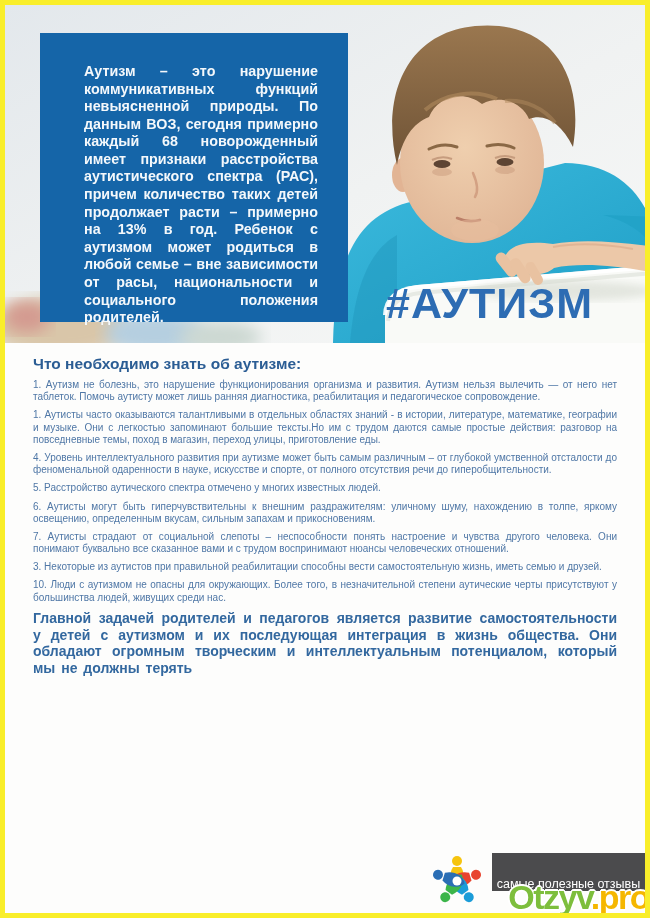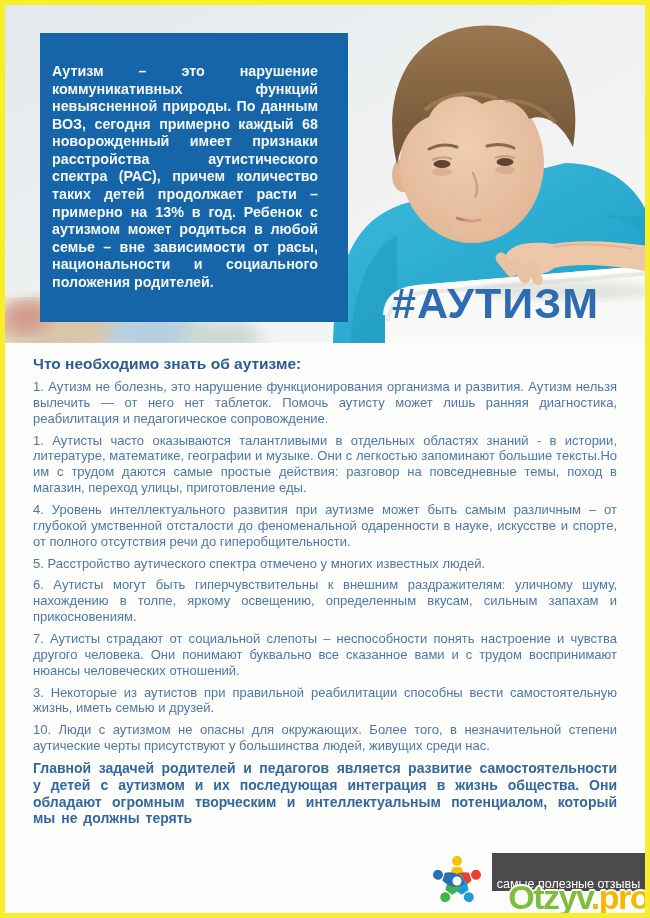--- a/index.html
+++ b/index.html
@@ -12,51 +12,50 @@
     overflow:hidden;
     font-family:"Liberation Sans",sans-serif;
   }
   
   .hero{position:relative;width:640px;height:338px;overflow:hidden;}
   .hero svg{display:block;}
   .info-box{
     position:absolute;left:35px;top:28px;
     width:308px;height:289px;
     box-sizing:border-box;
-    padding:30px 30px 0 12px;
+    padding:30px 30px 0 44px;
     background:var(--info_box,#1565a8);
   }
   .info-box p{
     margin:0;
     color:#f4f8fb;
     font-size:14.3px;line-height:1.23;
     font-weight:bold;
     text-align:justify;
   }
   .hashtag{
     position:absolute;left:381px;top:274px;
     font-size:43px;font-weight:600;letter-spacing:1px;
     color:var(--hashtag,#2d6cb3);
-    margin-left:6px;
   }
   
   .content{
     box-sizing:border-box;
     width:640px;height:570px;
     padding:12px 28px 16px 28px;
     overflow:hidden;
   }
   .content h2{
     margin:0 0 6px 0;
     font-size:15.5px;font-weight:bold;
     color:var(--heading_text,#2b5d94);
   }
   .content p.fact{
     margin:0 0 6px 0;
-    font-size:13px;line-height:1.22;
+    font-size:10px;line-height:1.22;
     color:var(--body_text,#4f77a6);
     text-align:justify;
   }
   .content p.closing{
     margin:6px 0 0 0;
     font-size:14px;line-height:1.2;
     font-weight:bold;
     color:var(--closing_text,#33689f);
     text-align:justify;
     word-spacing:2px;

